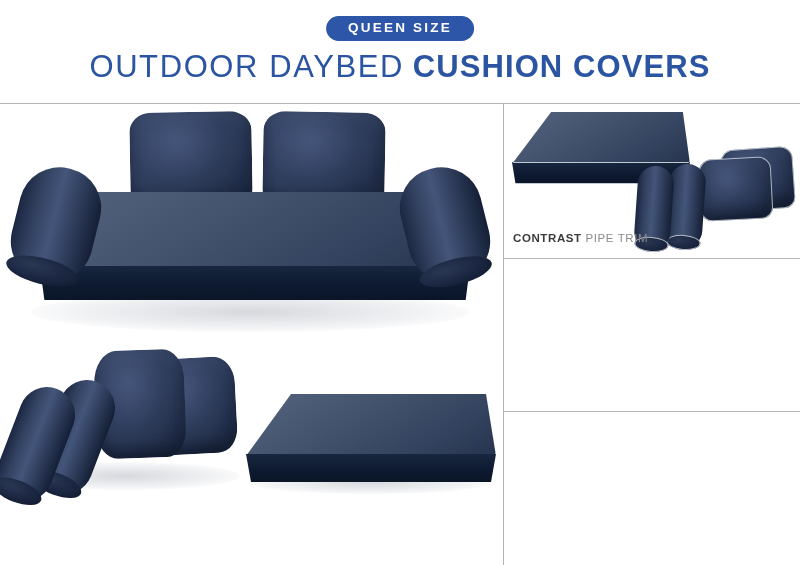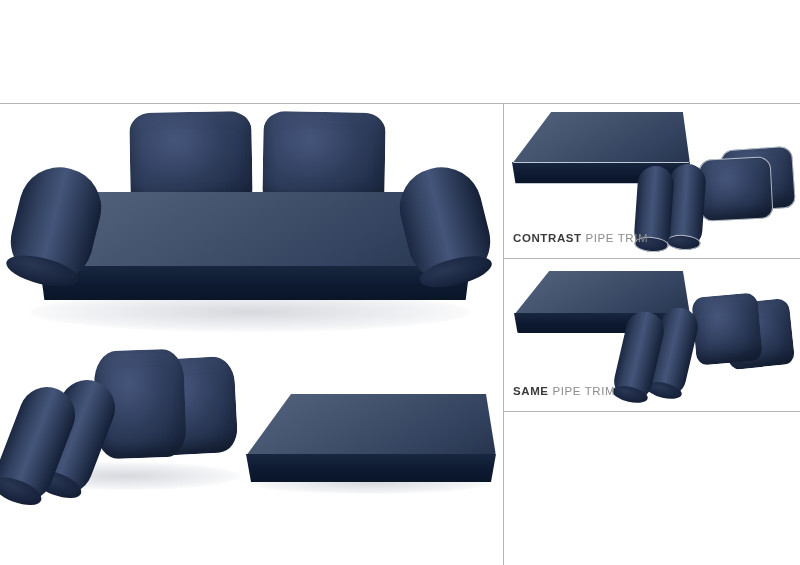--- a/index.html
+++ b/index.html
@@ -90,20 +90,26 @@
   .sh{
     position:absolute;border-radius:50%;
     background:radial-gradient(ellipse,rgba(120,128,145,.30) 0%,rgba(140,148,165,.12) 55%,transparent 78%);
   }
 </style>
 </head>
 <body>
 
 <div class="page">
 
+  <div class="header">
+    <div class="badge">QUEEN SIZE</div>
+    <div class="title">
+      <span class="light">OUTDOOR DAYBED</span><span>&nbsp;</span><span class="heavy">CUSHION COVERS</span>
+    </div>
+  </div>
   <div class="rule-h" style="left:0;top:103px;width:800px;"></div>
   <div class="rule-v" style="left:503px;top:104px;height:461px;"></div>
   <div class="rule-h" style="left:504px;top:258px;width:296px;"></div>
   <div class="rule-h" style="left:504px;top:411px;width:296px;"></div>
 
   <div class="hero">
     <div class="stage">
       <div class="sh" style="left:30px;top:188px;width:440px;height:40px;"></div>
 
       <div class="pil" style="left:130px;top:8px;width:122px;height:95px;transform:rotate(-1deg);">
@@ -188,42 +194,15 @@
         <div class="body" style="border-radius:18px;"></div>
         <div class="cap" style="left:1px;bottom:-2px;width:34px;height:15px;"></div>
         <div class="pipe" style="left:1px;bottom:-2px;width:32px;height:13px;"></div>
       </div>
     </div>
     <div class="label">
       <span class="b">CONTRAST</span><span>&nbsp;</span><span class="n">PIPE TRIM</span>
     </div>
   </div>
 
-  <div class="panel panel2">
-    <div class="stage">
-      <div class="mat" style="left:10px;top:12px;width:176px;height:66px;">
-        <div class="top" style="height:44px;clip-path:polygon(20% 0,96% 0,100% 100%,0 100%);"></div>
-        <div class="front" style="top:42px;height:20px;clip-path:polygon(0 0,100% 0,98% 100%,2% 100%);"></div>
-      </div>
-
-      <div class="pil" style="left:222px;top:42px;width:66px;height:66px;transform:rotate(-6deg);">
-        <div class="body"></div>
-      </div>
-      <div class="pil" style="left:190px;top:36px;width:66px;height:68px;transform:rotate(-5deg);">
-        <div class="body"></div>
-      </div>
-
-      <div class="bol" style="left:150px;top:48px;width:38px;height:90px;transform:rotate(13deg);">
-        <div class="body" style="border-radius:19px;"></div>
-        <div class="cap" style="left:1px;bottom:-2px;width:36px;height:15px;"></div>
-      </div>
-      <div class="bol" style="left:116px;top:52px;width:38px;height:90px;transform:rotate(13deg);">
-        <div class="body" style="border-radius:19px;"></div>
-        <div class="cap" style="left:1px;bottom:-2px;width:36px;height:15px;"></div>
-      </div>
-    </div>
-    <div class="label">
-      <span class="b">SAME</span><span>&nbsp;</span><span class="n">PIPE TRIM</span>
-    </div>
-  </div>
 
 
 </div>
 
 </body></html>

